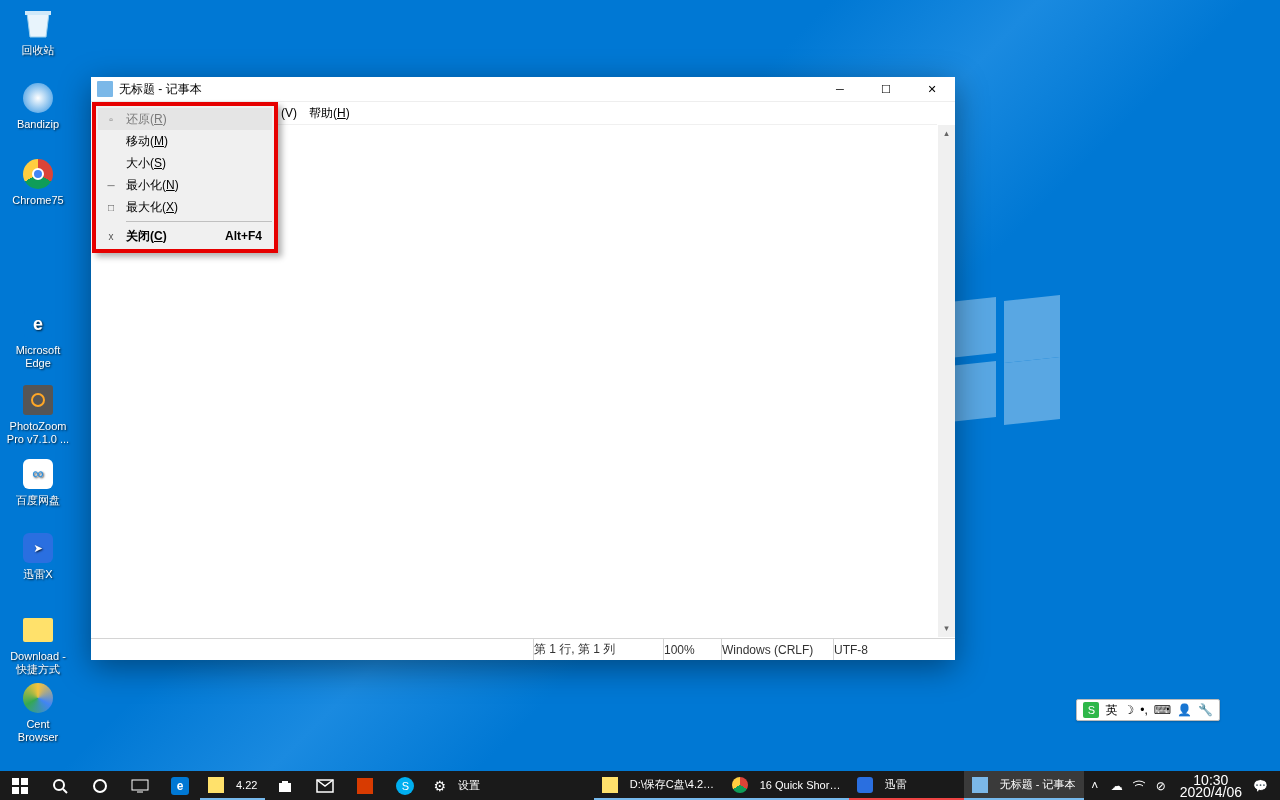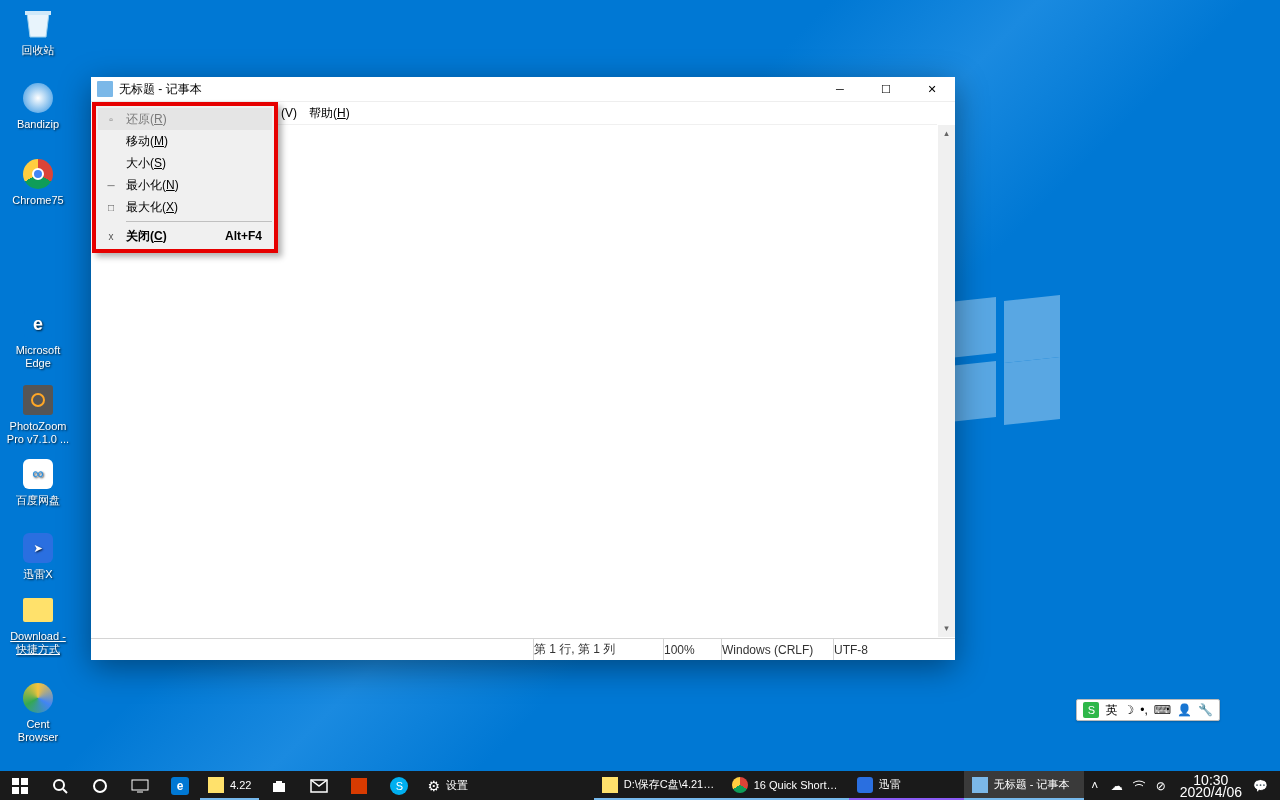--- a/index.html
+++ b/index.html
@@ -45,21 +45,21 @@
 .sysmenu .row b { font-weight: bold; }
 .sysmenu u { text-decoration: underline; }
 
 
 .ime-tip { position: absolute; right: 60px; bottom: 50px; background: #fff; border: 1px solid #bbb; border-radius: 2px; height: 22px; display: flex; align-items: center; padding: 0 6px; font-size: 12px; gap: 6px; box-shadow: 0 1px 2px rgba(0,0,0,0.2); }
 .ime-tip .logo { background: #2eb74a; color: #fff; width: 16px; height: 16px; border-radius: 2px; text-align: center; line-height: 16px; font-size: 11px; }
 
 
 .taskbar { position: absolute; left: 0; right: 0; bottom: 0; height: 29px; background: #1a1a1a; display: flex; align-items: stretch; color: #fff; font-size: 12px; }
 .tb-btn { width: 40px; display: flex; align-items: center; justify-content: center; }
-.tb-task { display: flex; align-items: center; padding: 0 8px; gap: 6px; min-width: 50px; max-width: 160px; }
+.tb-task { display: flex; align-items: center; padding: 0 8px; gap: 12px; min-width: 50px; max-width: 160px; }
 .tb-task.active { background: #3a3a3a; border-bottom: 2px solid #76b9ed; }
 .tb-task .ico { width: 16px; height: 16px; flex-shrink: 0; }
 .tb-task .txt { white-space: nowrap; overflow: hidden; text-overflow: ellipsis; font-size: 11px; }
 .tray { margin-left: auto; display: flex; align-items: center; padding-right: 2px; }
 .tray .ti { width: 22px; text-align: center; font-size: 12px; }
 .clock { text-align: center; font-size: 14px; line-height: 12px; padding: 2px 8px; }
 .showdesk { width: 6px; border-left: 1px solid #444; }
 
 
 .bg-yellow { background: #ffe16b; }
@@ -121,21 +121,21 @@
         </div>
       </div>
       <div class="lbl">百度网盘</div>
     </div>
   <div class="desktop-icon" style="left:0;top:530px;">
       <div class="ico">
         <div style="width:30px;height:30px;background:#2a6fe0;border-radius:6px;display:flex;align-items:center;justify-content:center;color:#fff;">➤</div>
       </div>
       <div class="lbl">迅雷X</div>
     </div>
-  <div class="desktop-icon" style="left:0;top:592px;text-decoration:underline;">
+  <div class="desktop-icon" style="left:0;top:612px;">
       <div class="ico">
         <div class="bg-yellow" style="width:30px;height:24px;border-radius:2px;"></div>
       </div>
       <div class="lbl" style="white-space:pre-line;">Download -
 快捷方式</div>
     </div>
   <div class="desktop-icon" style="left:0;top:680px;">
       <div class="ico">
         <div style="width:30px;height:30px;border-radius:50%;background:conic-gradient(#f6c33c,#4285f4,#34a853,#f6c33c);"></div>
       </div>
@@ -278,21 +278,21 @@
   <div style="flex:1;"></div>
 
   <div class="tb-task" style="width:130px;border-bottom:2px solid #76b9ed;">
       <div class="ico bg-yellow"></div>
       <span class="txt">D:\保存C盘\4.21\4...</span>
     </div>
   <div class="tb-task" style="width:125px;border-bottom:2px solid #76b9ed;">
       <div class="ico" style="border-radius:50%;background:conic-gradient(#db4437 0 120deg,#0f9d58 120deg 240deg,#ffcd40 240deg);"></div>
       <span class="txt">16 Quick Shortcut...</span>
     </div>
-  <div class="tb-task" style="width:115px;border-bottom:2px solid #8b5cf6;">
+  <div class="tb-task" style="width:115px;border-bottom:2px solid #ef4444;">
       <div class="ico" style="background:#2a6fe0;border-radius:3px;"></div>
       <span class="txt">迅雷</span>
     </div>
   <div class="tb-task active" style="width:120px;">
       <div class="ico" style="background:#7bb8e8;"></div>
       <span class="txt">无标题 - 记事本</span>
     </div>
 
   <div class="tray">
     <div class="ti">˄</div>

